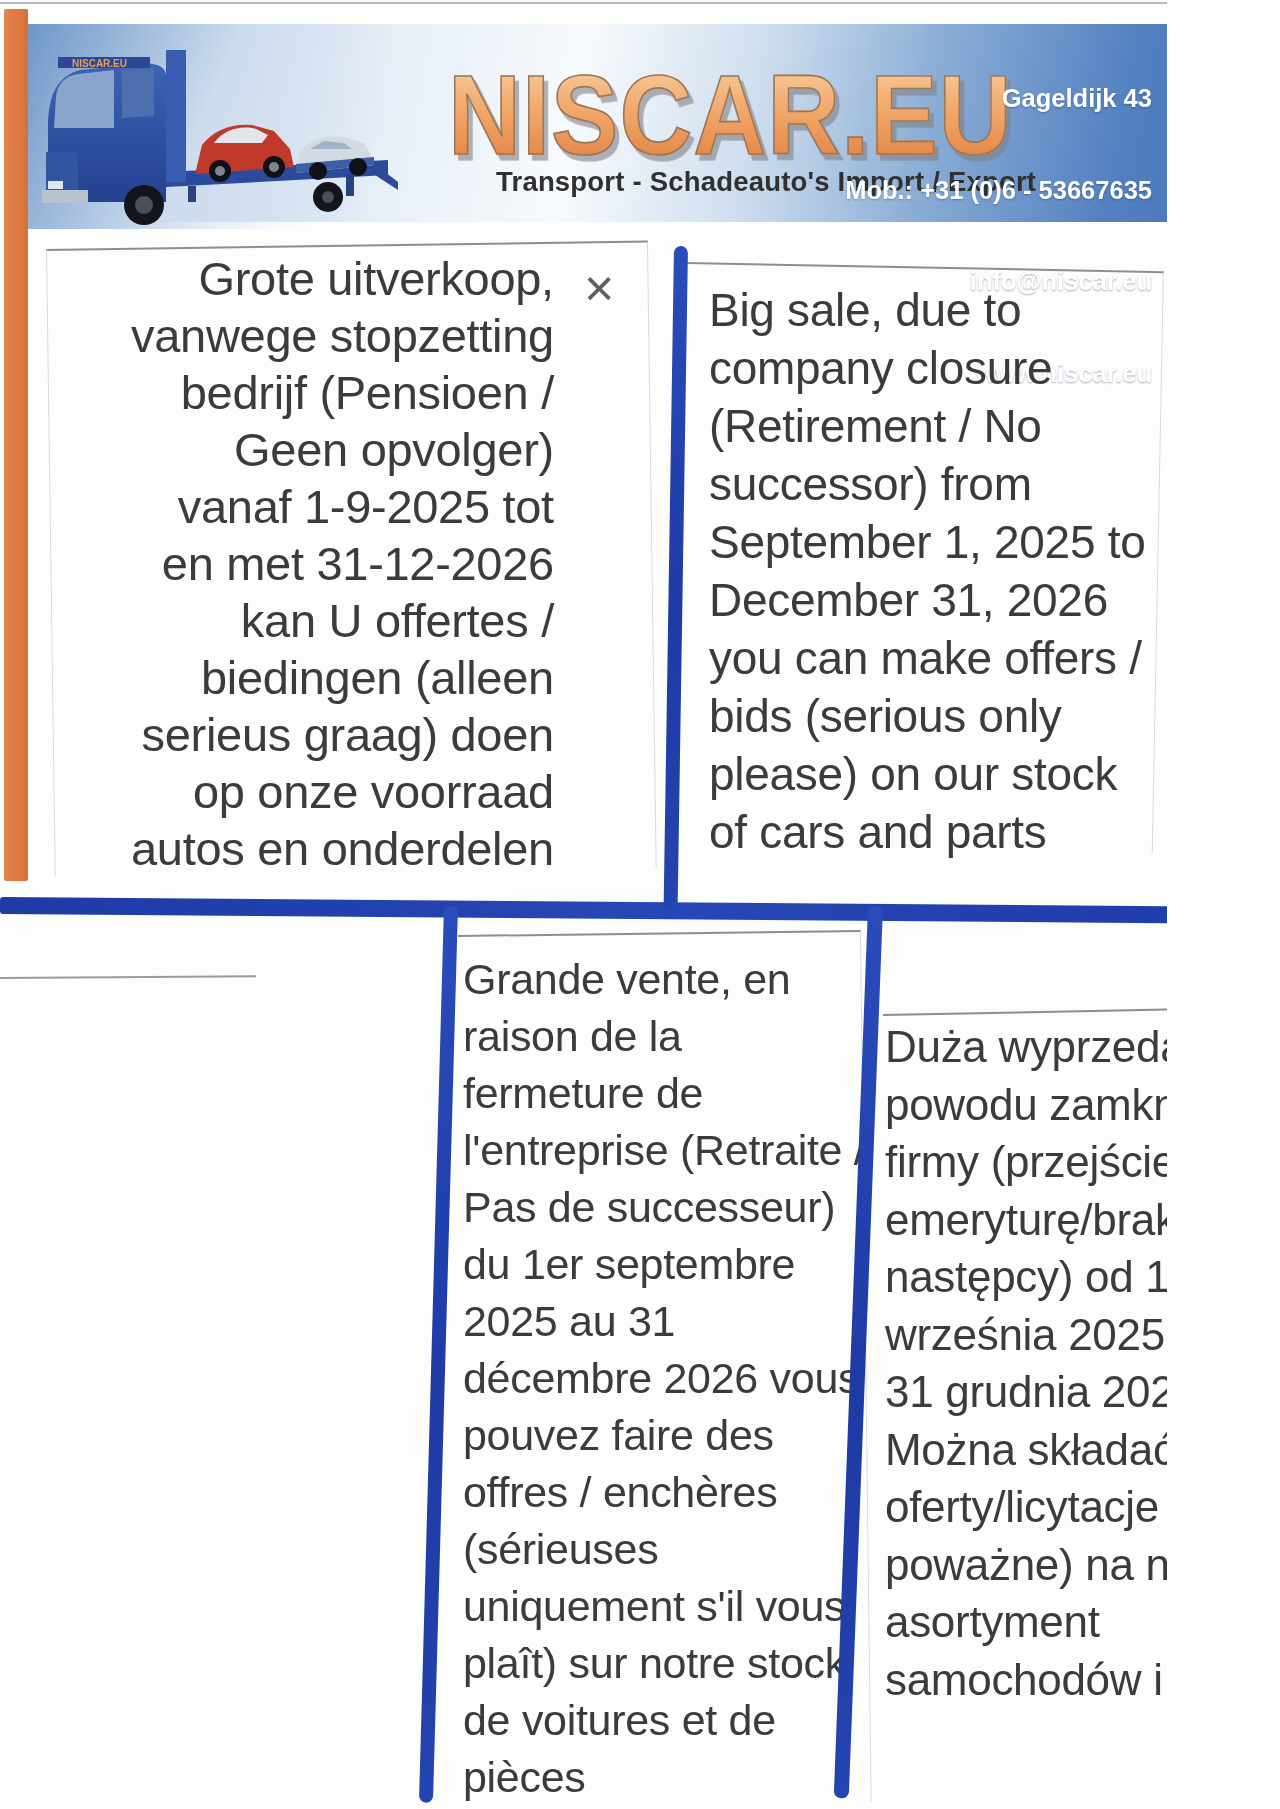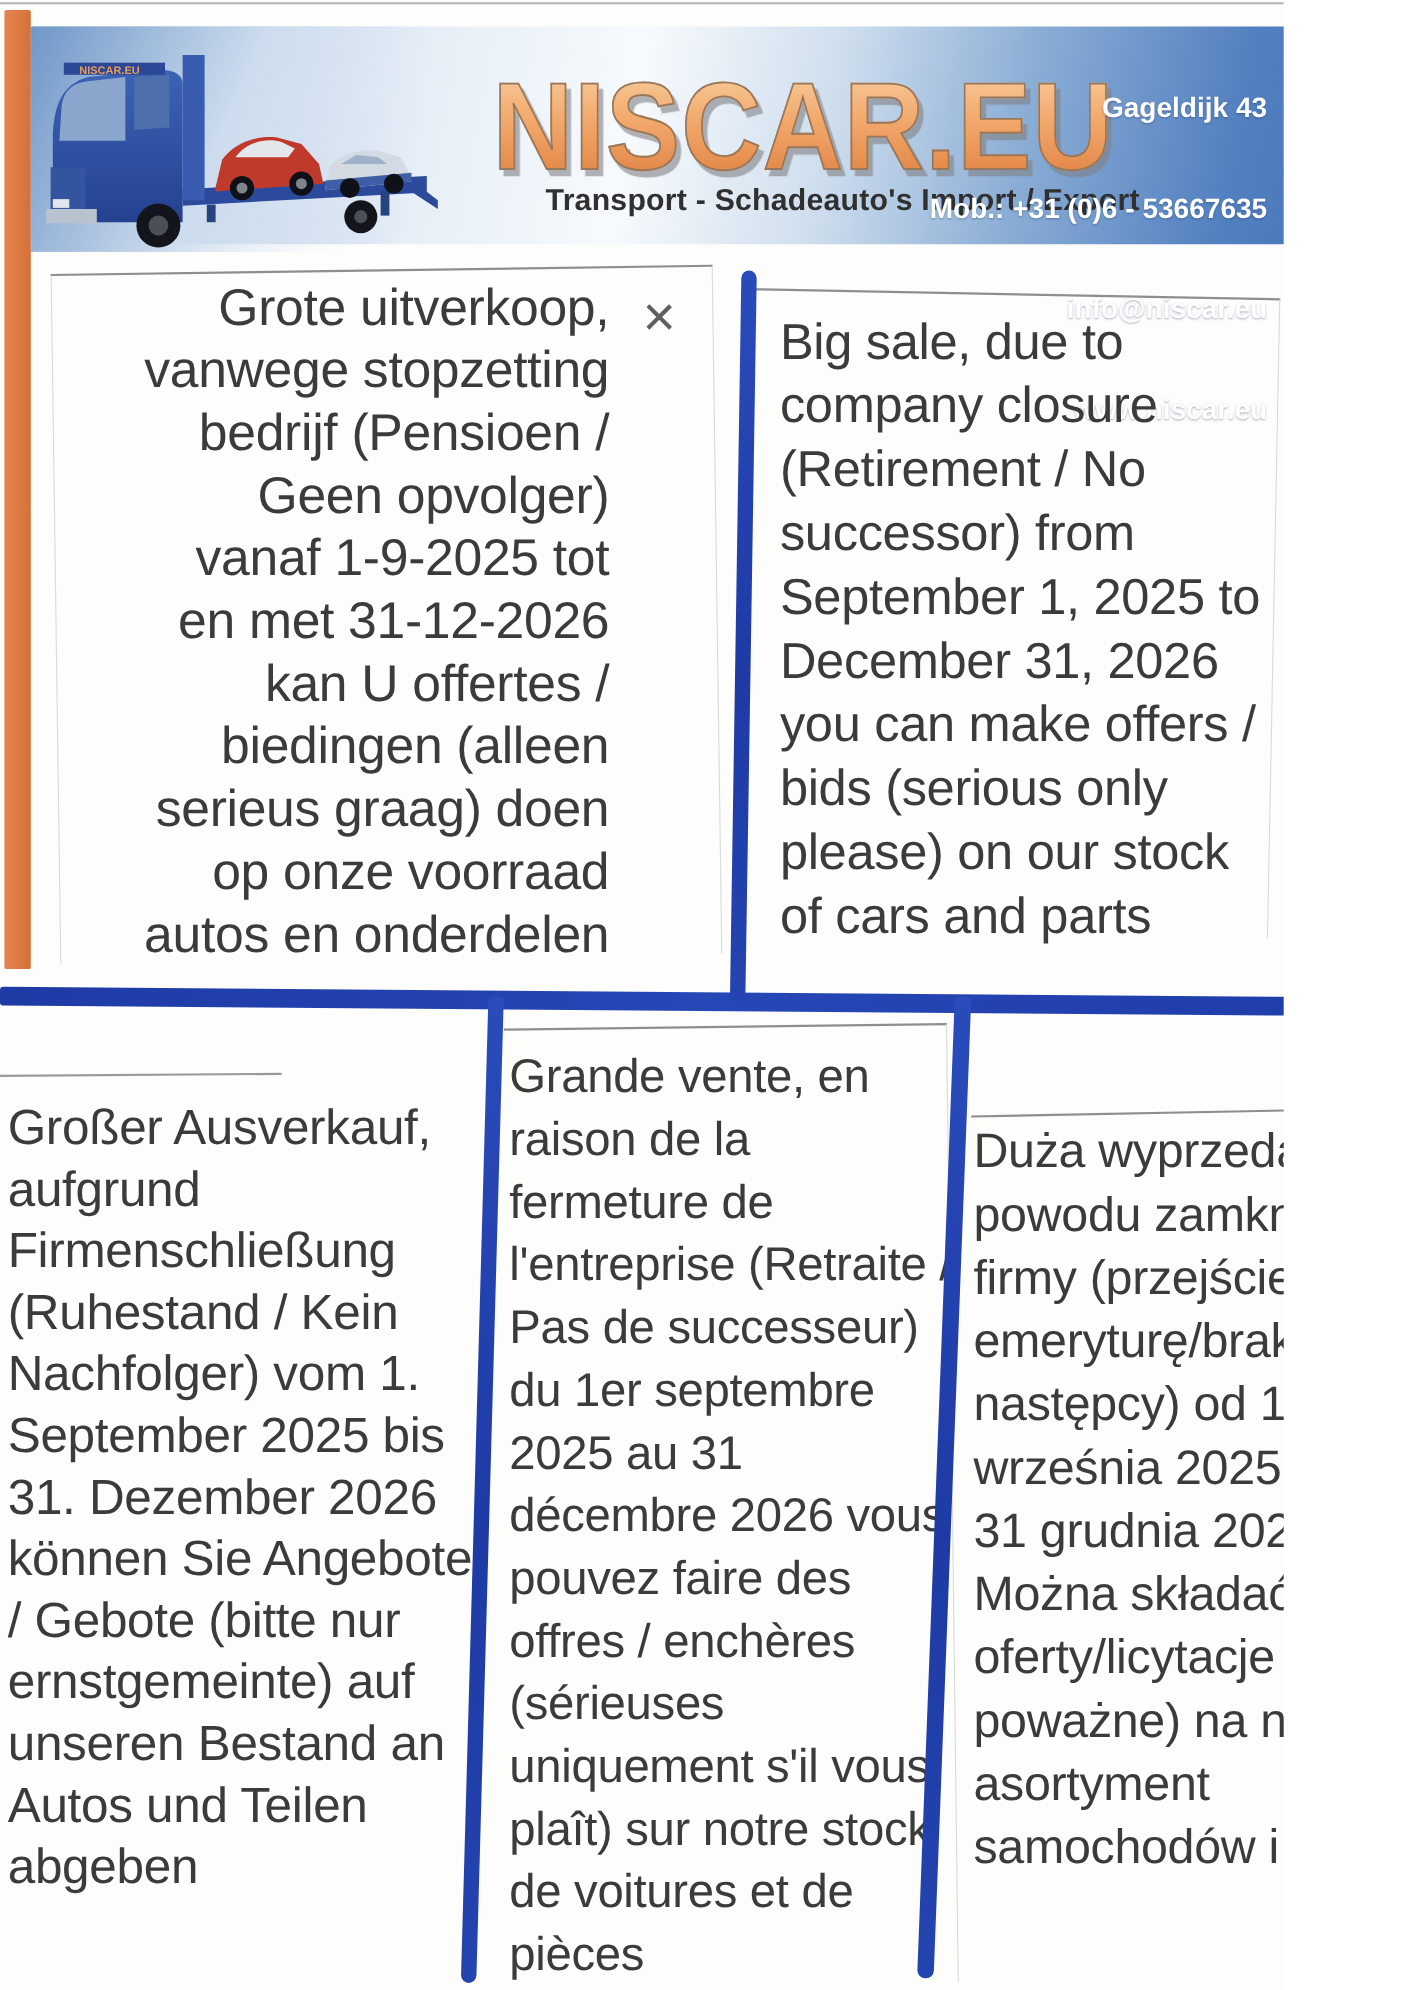--- a/index.html
+++ b/index.html
@@ -151,33 +151,20 @@
   <div class="txt txt-en">Big sale, due to
 company closure
 (Retirement / No
 successor) from
 September 1, 2025 to
 December 31, 2026
 you can make offers /
 bids (serious only
 please) on our stock
 of cars and parts</div>
-  <div class="txt txt-de">Großer Ausverkauf,
-aufgrund
-Firmenschließung
-(Ruhestand / Kein
-Nachfolger) vom 1.
-September 2025 bis
-31. Dezember 2026
-können Sie Angebote
-/ Gebote (bitte nur
-ernstgemeinte) auf
-unseren Bestand an
-Autos und Teilen
-abgeben</div>
   <div class="txt txt-fr">Grande vente, en
 raison de la
 fermeture de
 l'entreprise (Retraite /
 Pas de successeur)
 du 1er septembre
 2025 au 31
 décembre 2026 vous
 pouvez faire des
 offres / enchères

